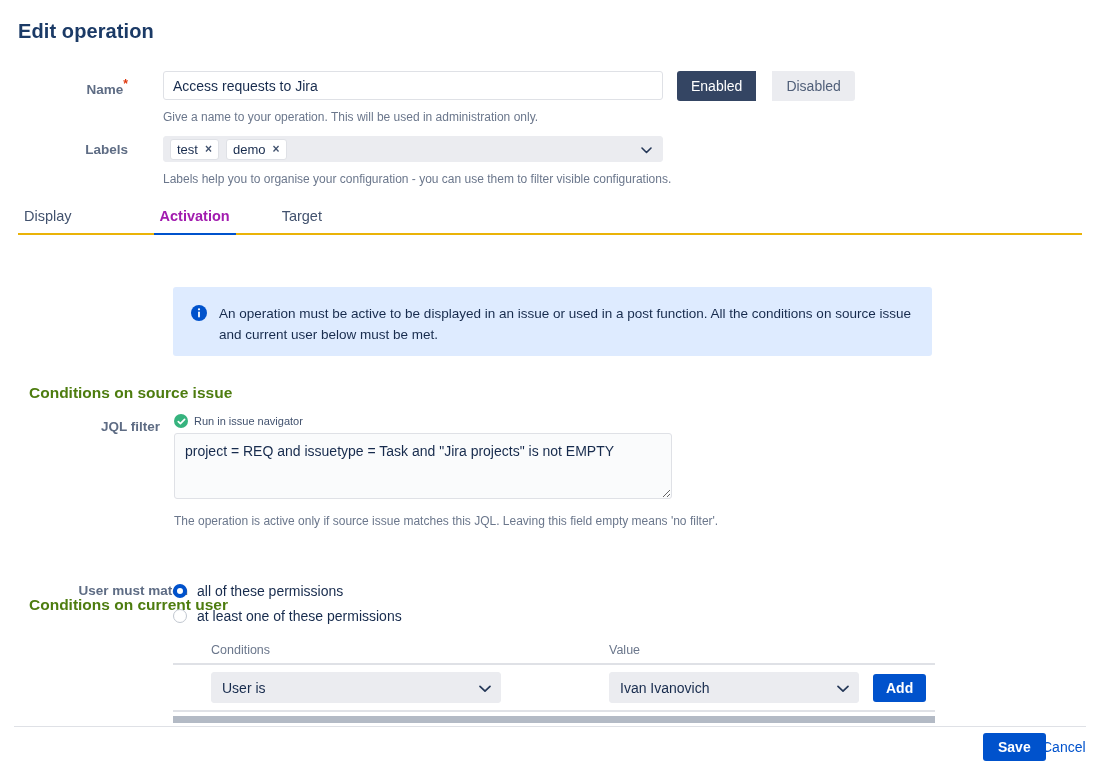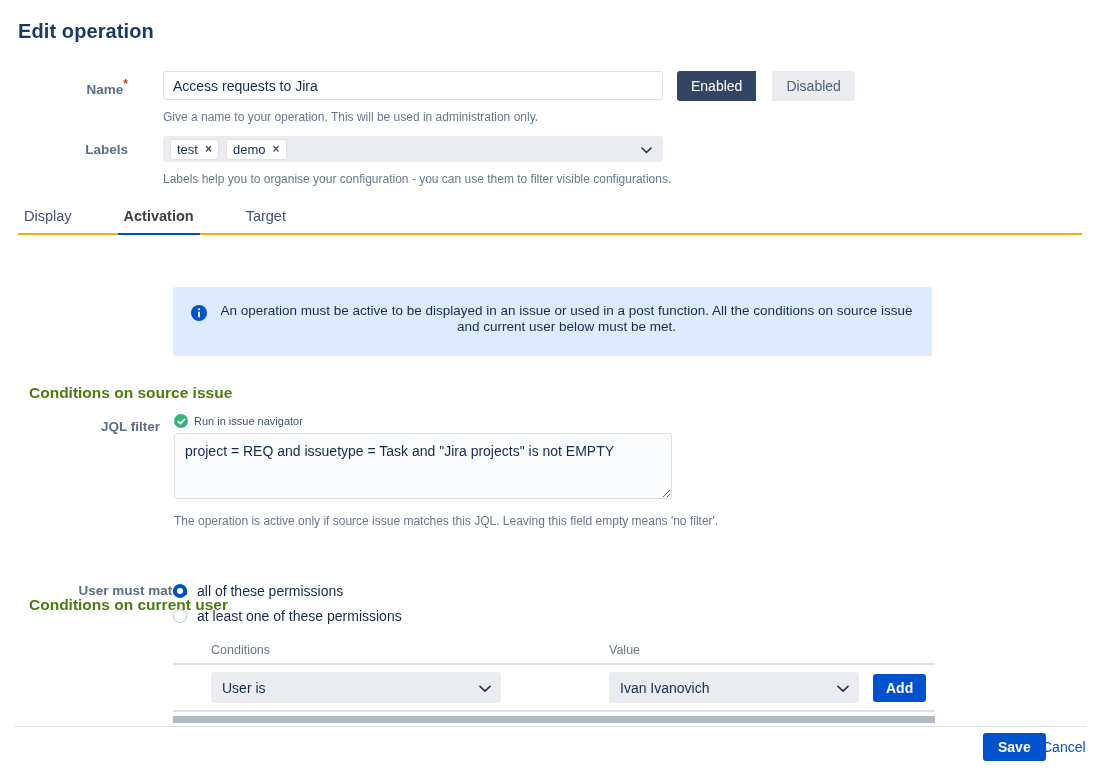--- a/index.html
+++ b/index.html
@@ -133,24 +133,25 @@
     font-size: 14.5px;
     color: #42526e;
     padding: 0 6px 9px 6px;
     margin-right: 20px;
     cursor: pointer;
     background: none;
     border: none;
     font-family: "Liberation Sans", sans-serif;
   }
   .tab.active {
-    color: #404040;
+    color: #a21caf;
     font-weight: 600;
     border-bottom: 2px solid #0052cc;
     margin-bottom: -2px;
+    margin-left: 36px;
   }
 
   
   .info-banner {
     position: absolute;
     left: 173px;
     top: 287px;
     width: 759px;
     height: 69px;
     background: #deebff;
@@ -160,23 +161,22 @@
   }
   .info-icon {
     flex: 0 0 16px;
     width: 16px;
     height: 16px;
     margin-right: 12px;
     margin-top: 2px;
   }
   .info-text {
     font-size: 13.5px;
-    line-height: 16px;
-    color: #172b4d;
-    text-align: center;
+    line-height: 21px;
+    color: #172b4d;
   }
 
   
   .section-heading {
     position: absolute;
     left: 29px;
     font-size: 15.5px;
     font-weight: 600;
     color: #4d7c0f;
   }

